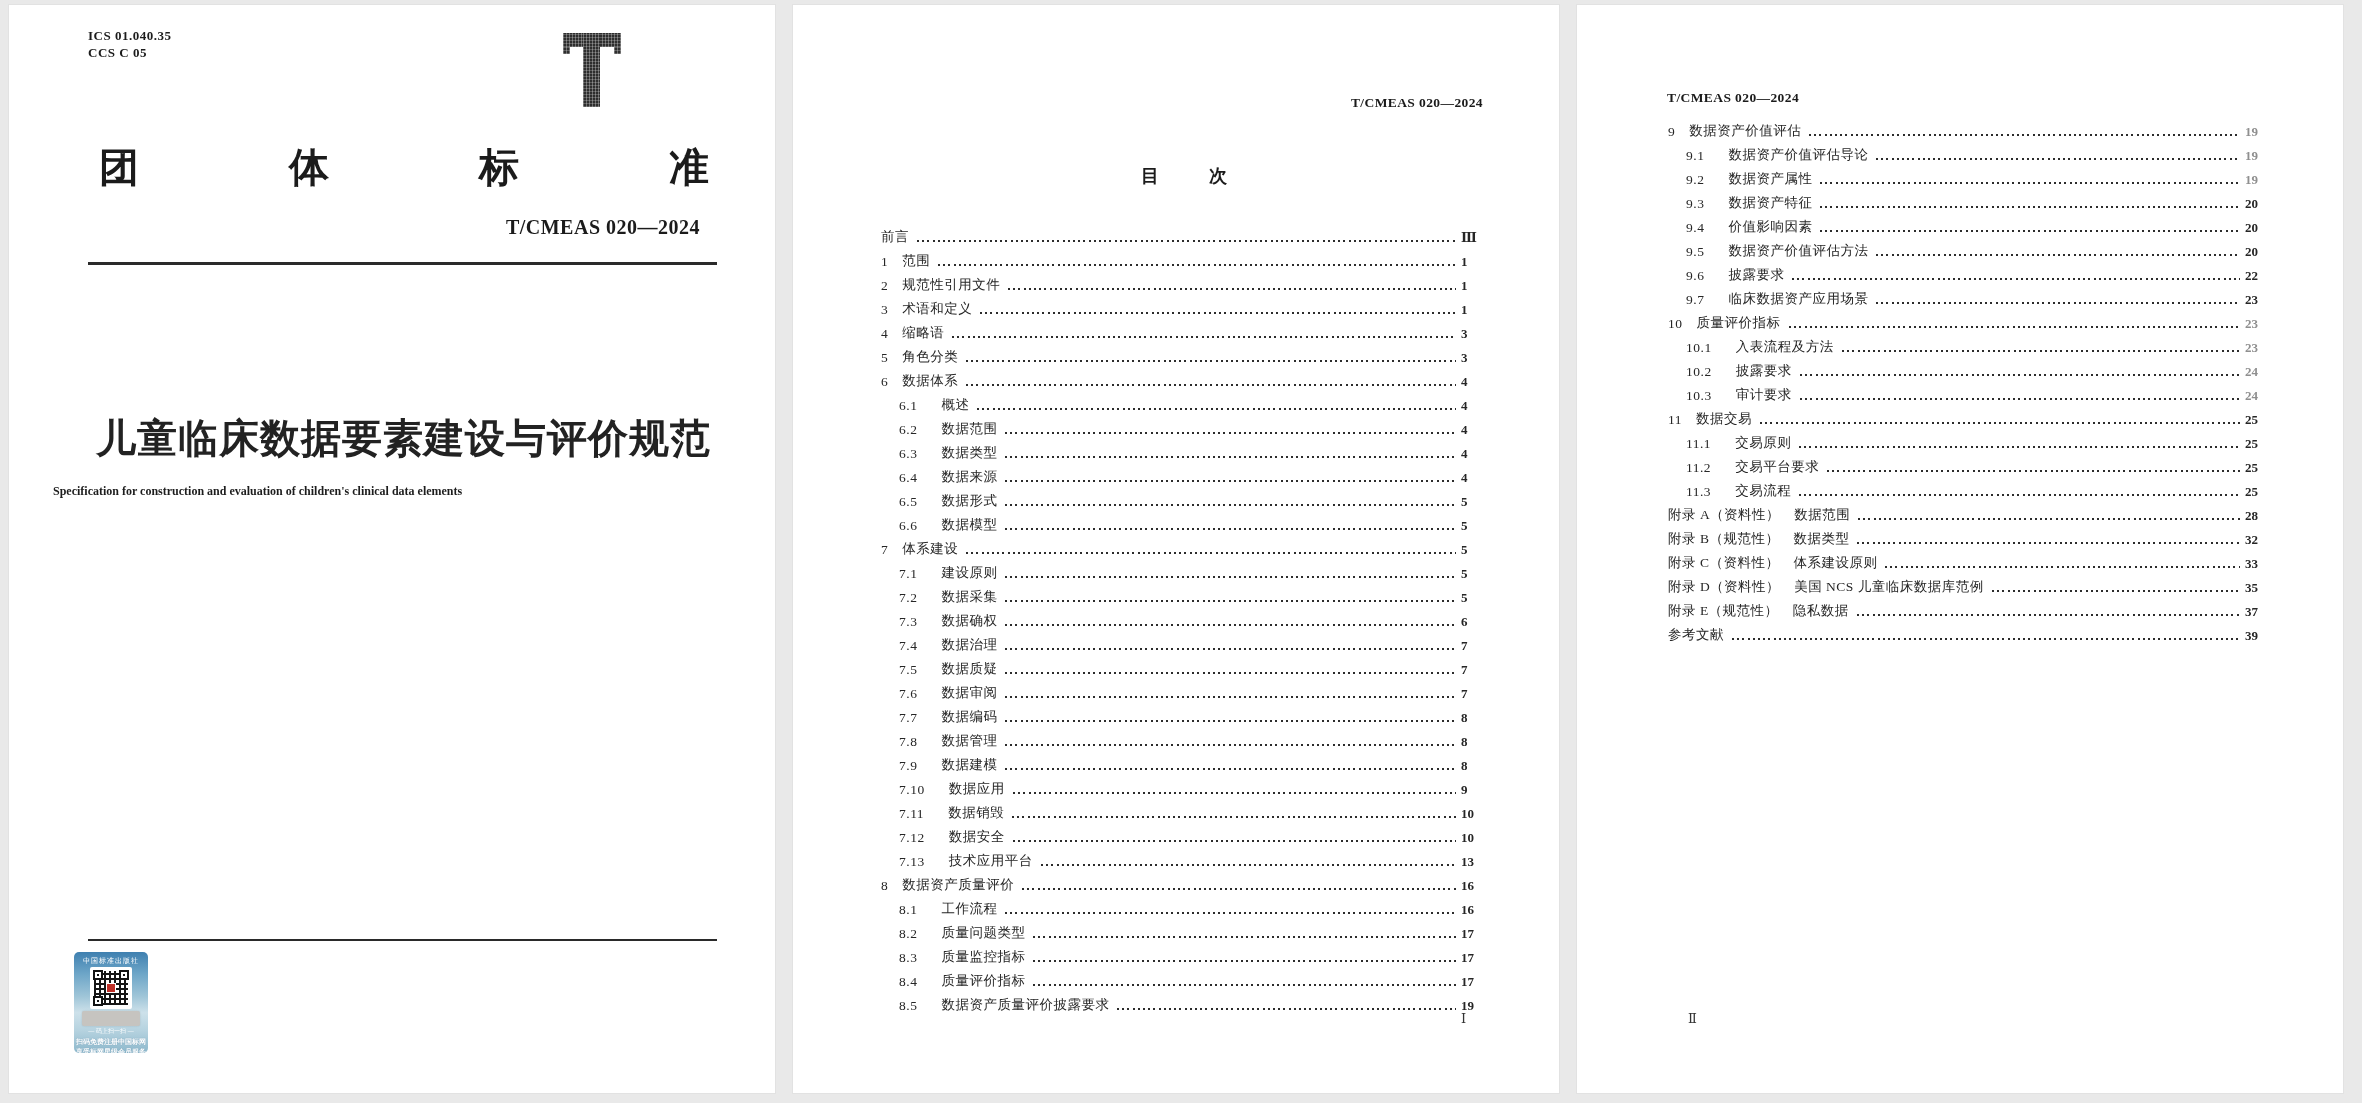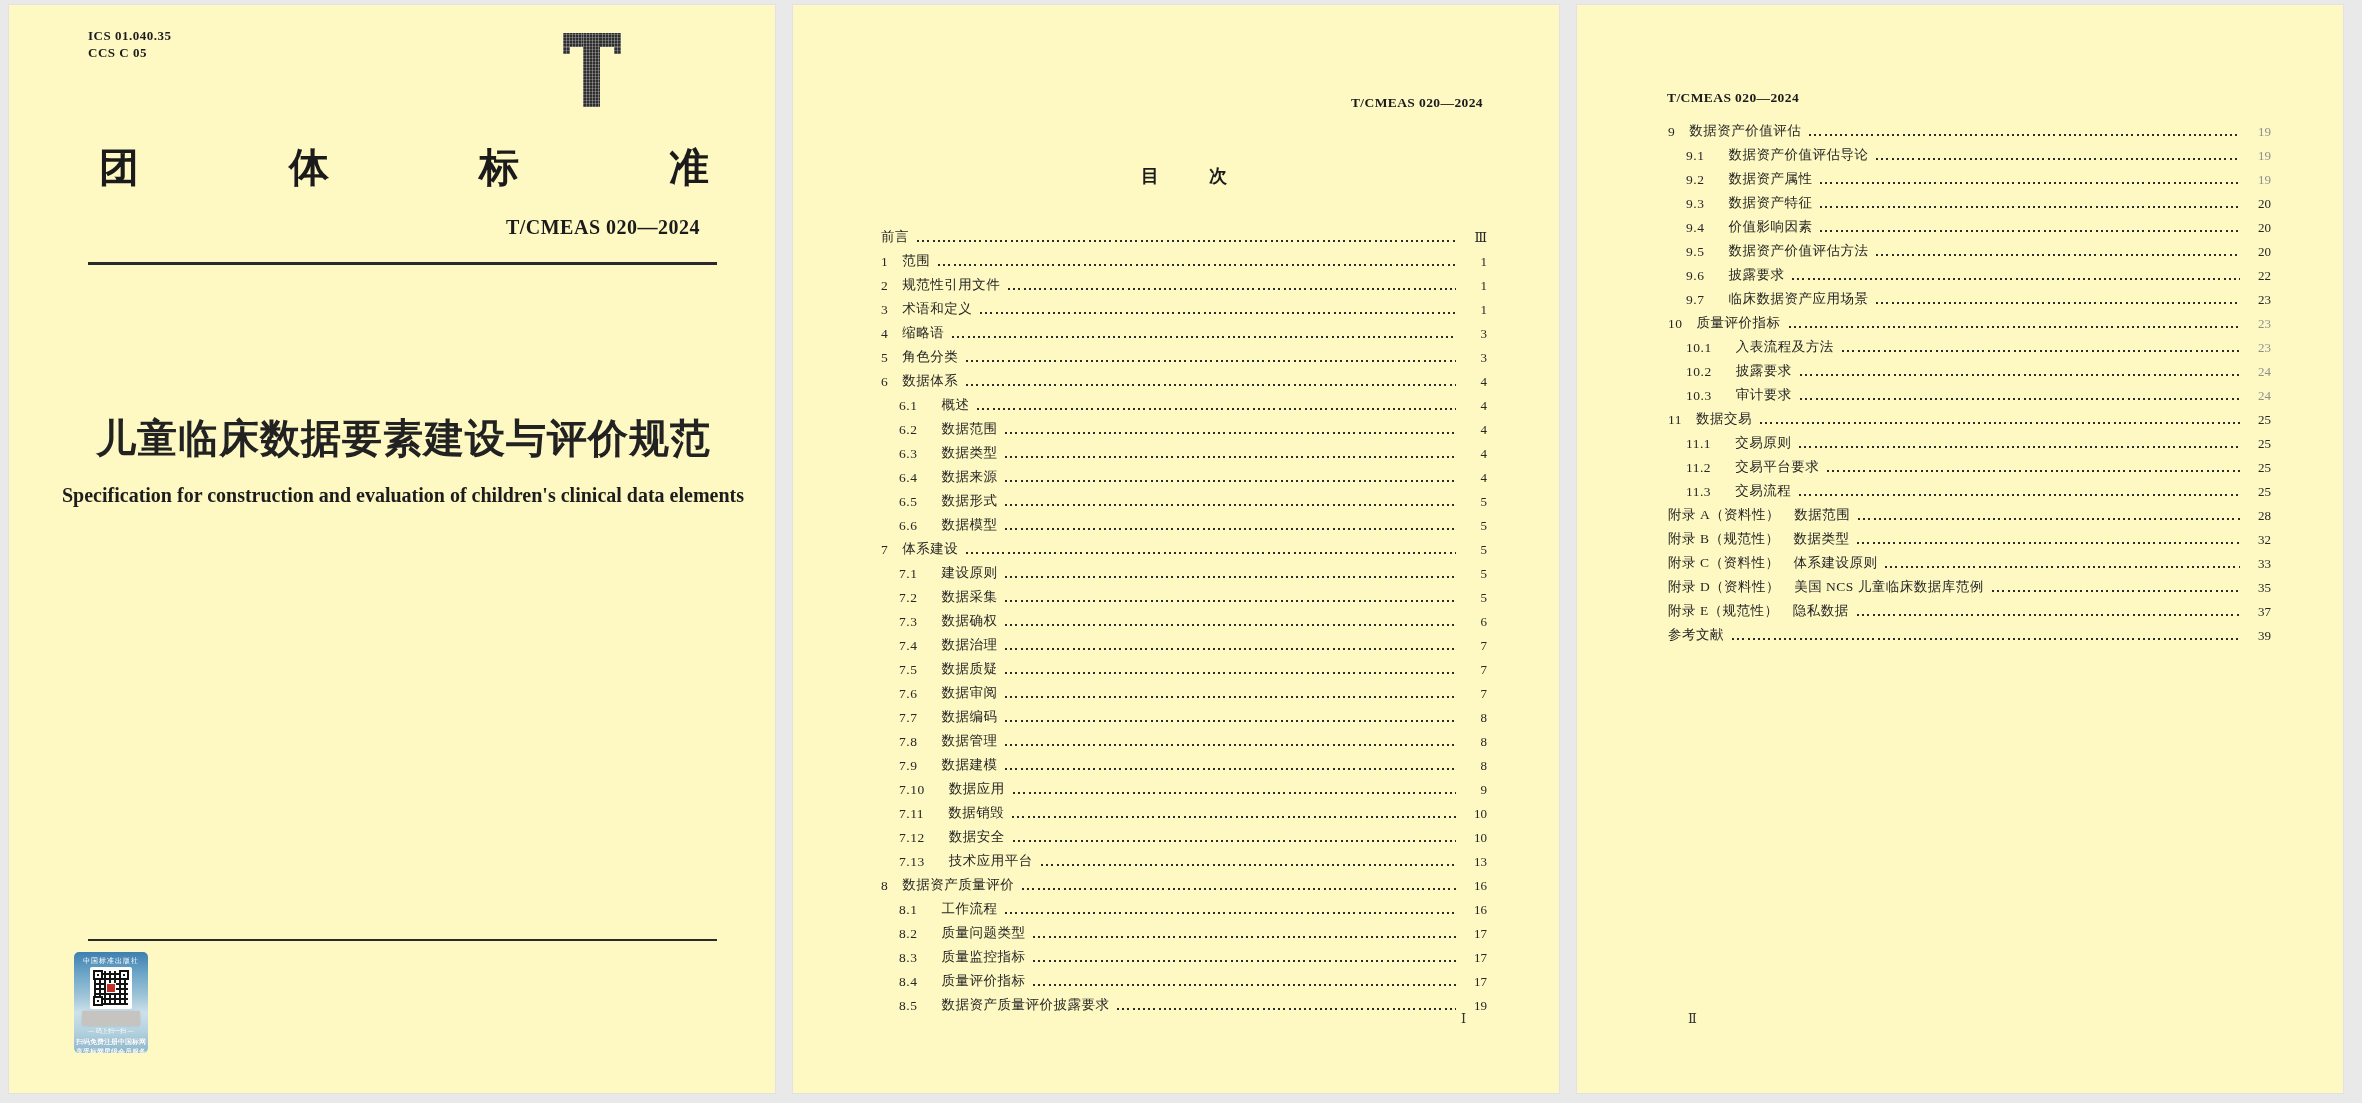--- a/index.html
+++ b/index.html
@@ -6,21 +6,21 @@
   html,body { width:2362px; height:1103px; }
   body {
     background:#e9e9e9;
     font-family:"Liberation Serif","DejaVu Serif",serif;
     color:#222;
     position:relative;
     overflow:hidden;
   }
   .page {
     position:absolute; top:4px; width:768px; height:1090px;
-    background:#fef9c3; border:1px solid #e2e2e2;
+    background:#ffffff; border:1px solid #e2e2e2;
   }
   #page-cover { left:8px; }
   #page-toc1  { left:792px; }
   #page-toc2  { left:1576px; }
 
   
   .ics-block { position:absolute; left:79px; top:22px; font-size:13px; font-weight:bold; line-height:17px; letter-spacing:.5px; color:#1c1c1c; }
   .t-logo { position:absolute; left:554px; top:28px; width:58px; height:74px; }
   .t-bar, .t-stem, .t-serif {
     position:absolute; background-color:#2e2e2e;
@@ -30,21 +30,21 @@
   }
   .t-bar  { left:0; top:0; width:58px; height:14px; }
   .t-stem { left:20px; top:0; width:17px; height:74px; }
   .t-serif { width:7px; height:7px; top:14px; }
   .t-serif.l { left:0; } .t-serif.r { right:0; }
 
   .banner-row { position:absolute; left:90px; top:141px; width:610px; display:flex; justify-content:space-between; font-size:40px; font-weight:bold; color:#1b1b1b; line-height:44px; }
   .cover-code { position:absolute; right:75px; top:211px; font-size:20px; font-weight:bold; letter-spacing:.5px; color:#1b1b1b; }
   .rule-top    { position:absolute; left:79px; top:257px; width:629px; height:3px; background:#2a2a2a; }
   .title-cn { position:absolute; left:79px; top:406px; width:631px; text-align:center; font-size:40px; font-weight:bold; letter-spacing:1px; color:#222; white-space:nowrap; }
-  .title-en { position:absolute; left:44px; top:479px; width:700px; text-align:center; font-size:20px; font-weight:bold; color:#1d1d1d; white-space:nowrap; }
+  .title-en { position:absolute; left:44px; top:479px; width:700px; font-size:12px; font-weight:bold; color:#1d1d1d; white-space:nowrap; }
   .dates-row { position:absolute; left:77px; top:908px; width:633px; display:flex; justify-content:space-between; font-size:18px; font-weight:bold; color:#1b1b1b; }
   .rule-bottom { position:absolute; left:79px; top:934px; width:629px; height:2px; background:#2a2a2a; }
 
   .publishers { position:absolute; left:270px; top:958px; width:252px; font-size:18px; font-weight:bold; color:#1b1b1b; }
   .pub-row { display:flex; justify-content:space-between; line-height:30px; }
 
   
   .qr-sticker {
     position:absolute; left:65px; top:947px; width:74px; height:101px;
     border-radius:5px; overflow:hidden; text-align:center; color:#fff;
@@ -82,21 +82,21 @@
   #page-toc2 .toc-list { left:91px; top:111px; width:603px; }
   .toc-row { display:flex; align-items:flex-end; height:24px; font-size:13.5px; color:#262626; white-space:nowrap; }
   .toc-row.lvl2 { padding-left:18px; }
   .toc-num { margin-right:14px; letter-spacing:.5px; }
   .lvl2 .toc-num { margin-right:24px; }
   .toc-label { letter-spacing:.5px; }
   .leader {
     flex:1 1 auto; height:2.5px; margin:0 5px 4px 8px;
     background-image:repeating-linear-gradient(90deg,#2c2c2c 0 2px, transparent 2px 5.2px);
   }
-  .toc-page { min-width:26px; text-align:right; font-size:13px; }
+  .toc-page { min-width:26px; text-align:left; font-size:13px;font-weight:bold; }
   .toc-page.faded { color:#8f8f8f; }
   .page-marker { position:absolute; font-size:13px; color:#333; }
   #page-toc1 .page-marker { left:668px; top:1006px; }
   #page-toc2 .page-marker { left:111px; top:1006px; }
 </style>
 </head>
 <body>
 
 <div class="page" id="page-cover">
   <div class="ics-block">

